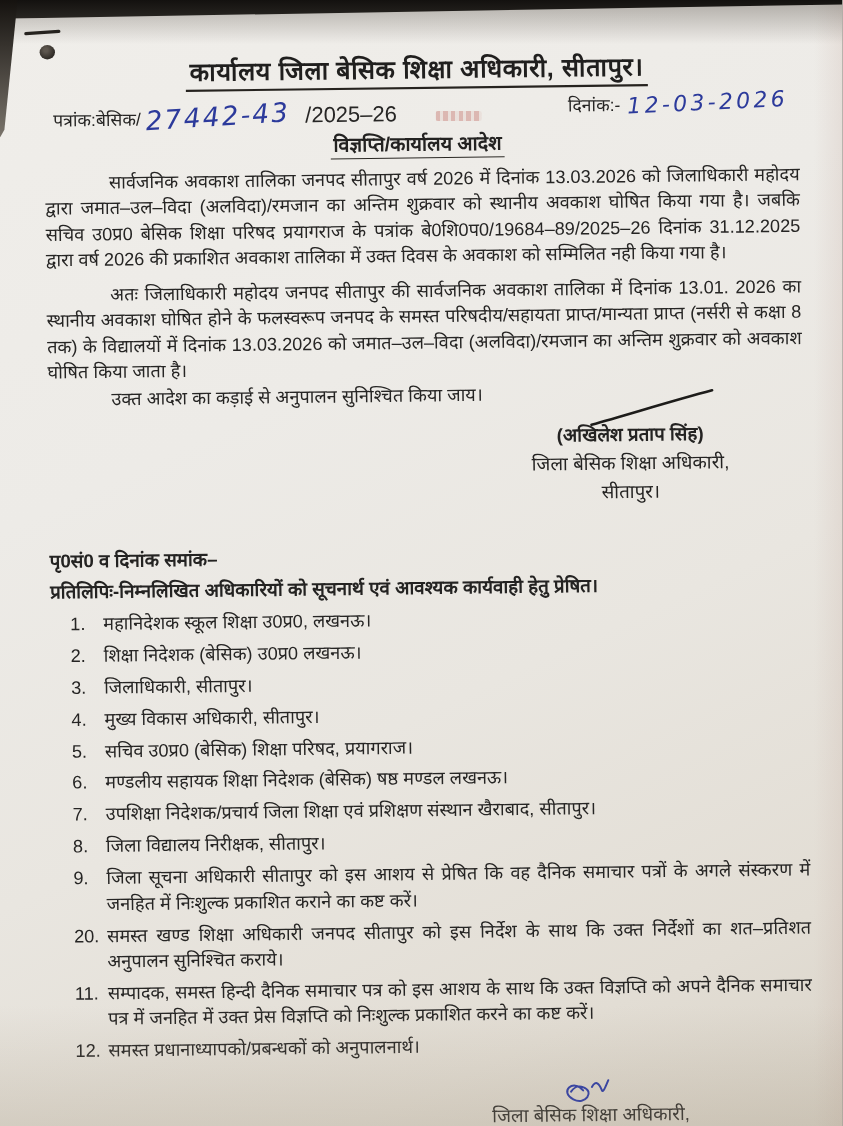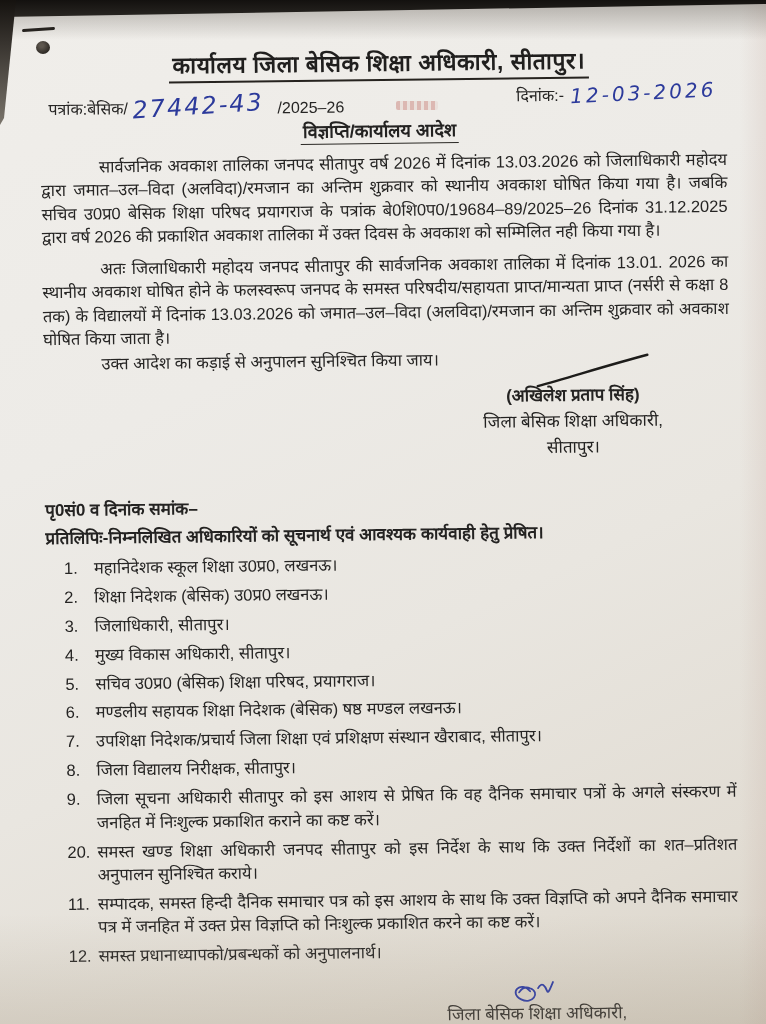--- a/index.html
+++ b/index.html
@@ -68,21 +68,21 @@
   .ref-row{
     display:flex;justify-content:space-between;align-items:flex-end;
     margin:10px 46px 0 52px;font-size:16px;
   }
   .ref-left{display:flex;align-items:flex-end;gap:4px;}
   .handwritten{
     color:#2c3a9b;font-style:italic;letter-spacing:2px;
     font-family:"DejaVu Sans","Liberation Sans",sans-serif;
   }
   .ref-number{font-size:24px;transform:rotate(-3deg) translateY(2px);display:inline-block;}
-  .ref-year{font-size:16px;padding-left:10px;}
+  .ref-year{font-size:20px;padding-left:10px;}
   .date-group{display:flex;align-items:flex-end;gap:6px;transform:translateY(-8px);}
   .date-value{font-size:20px;letter-spacing:3px;transform:rotate(-2deg);display:inline-block;}
   .doc-heading{text-align:center;margin-top:2px;font-size:18px;font-weight:bold;color:#232221;}
   .doc-heading .u{border-bottom:1.8px solid #2a2824;padding:0 2px 2px 2px;}
   .para{
     margin:8px 36px 0 44px;text-align:justify;
     font-size:16.5px;line-height:1.42;text-indent:58px;color:#262524;
   }
   .para.first{margin-top:10px;}
   .closing{margin-top:2px;}

